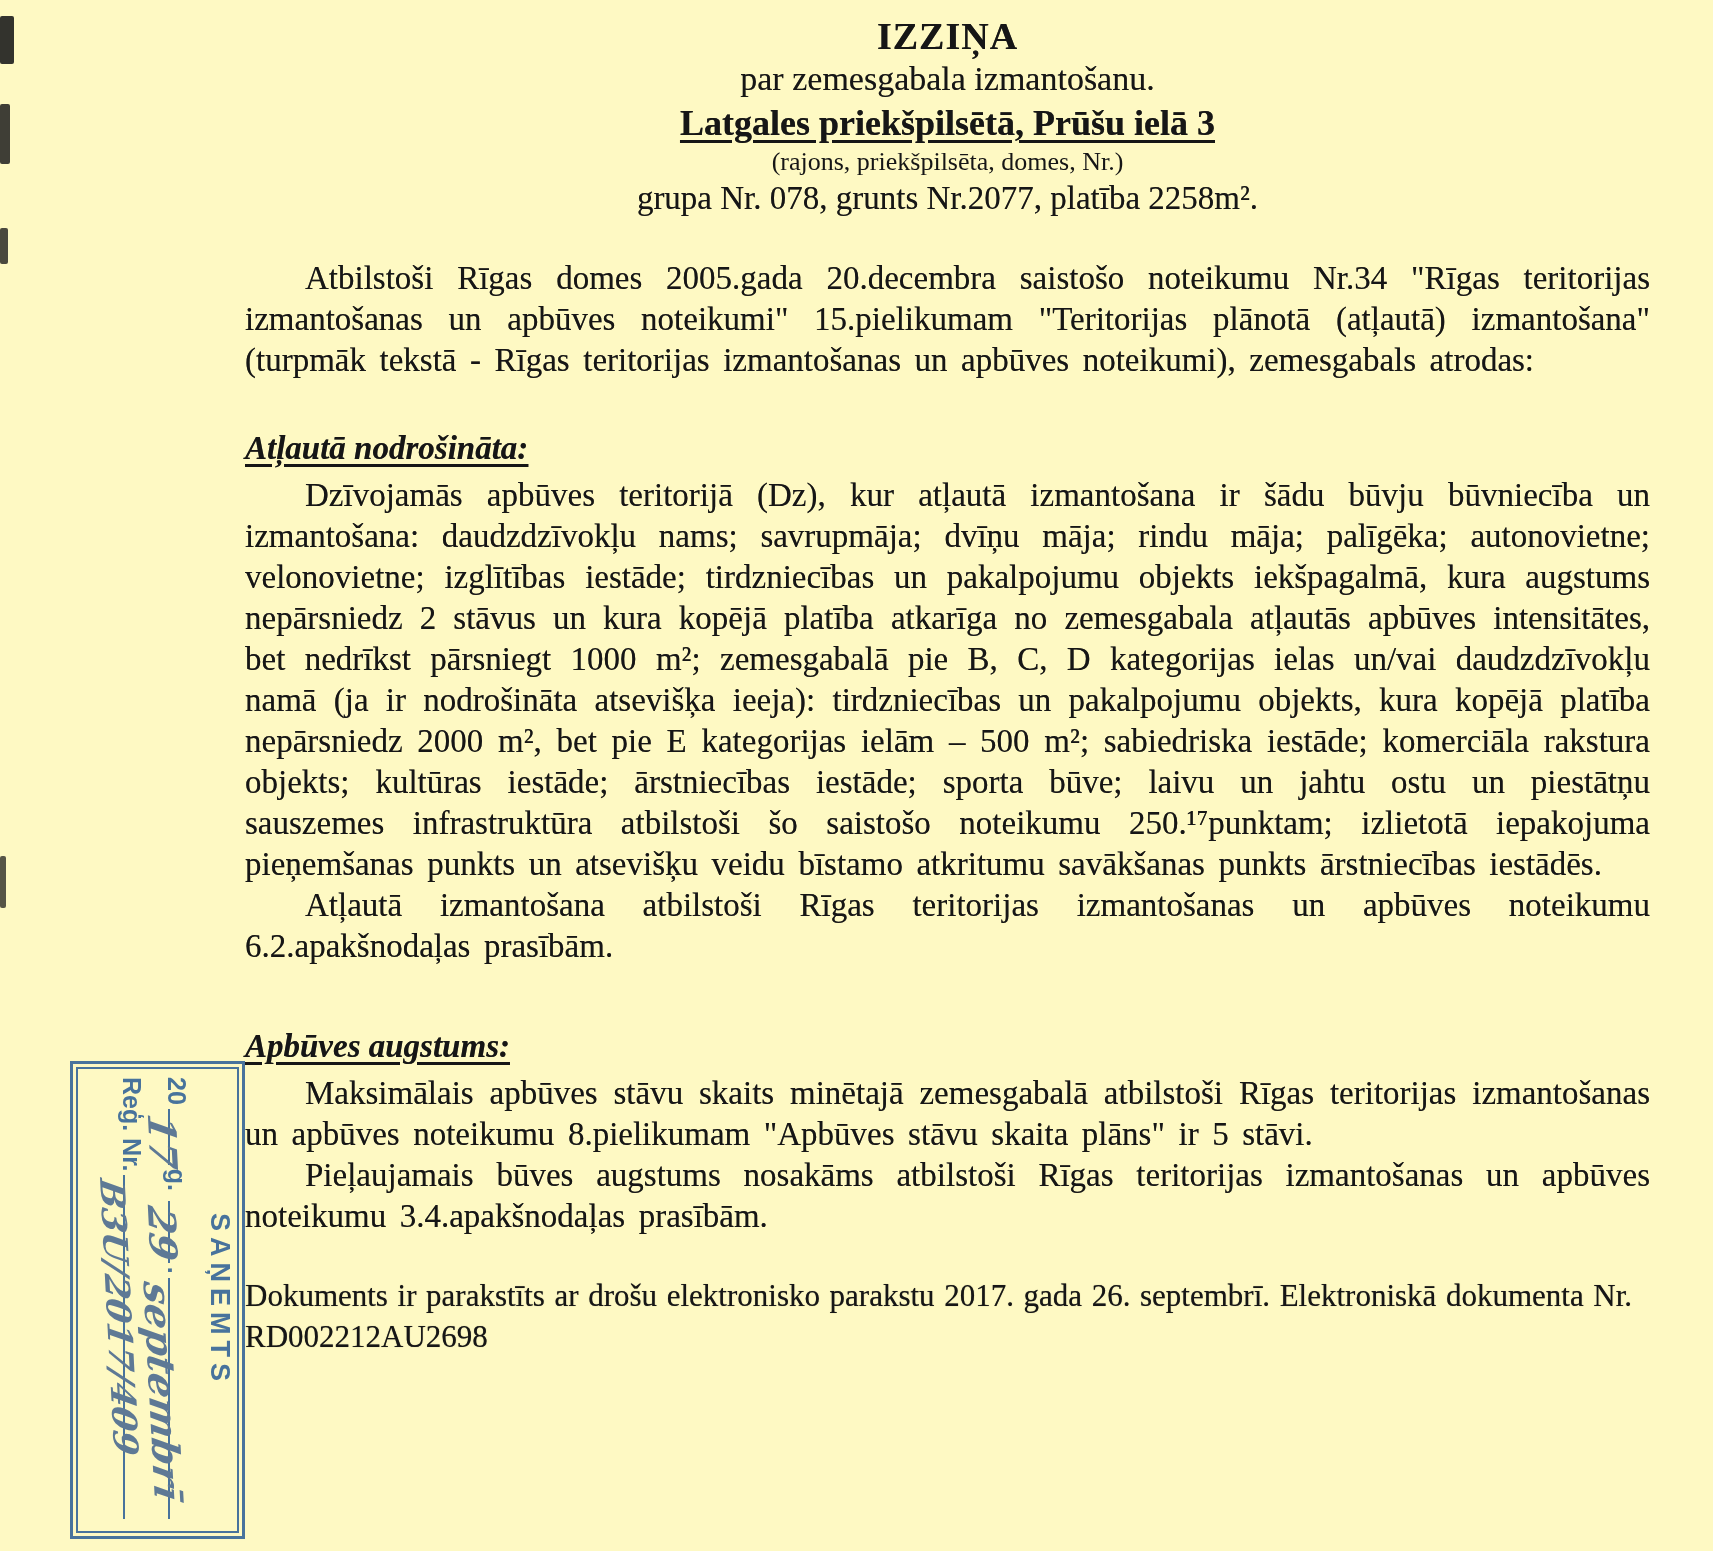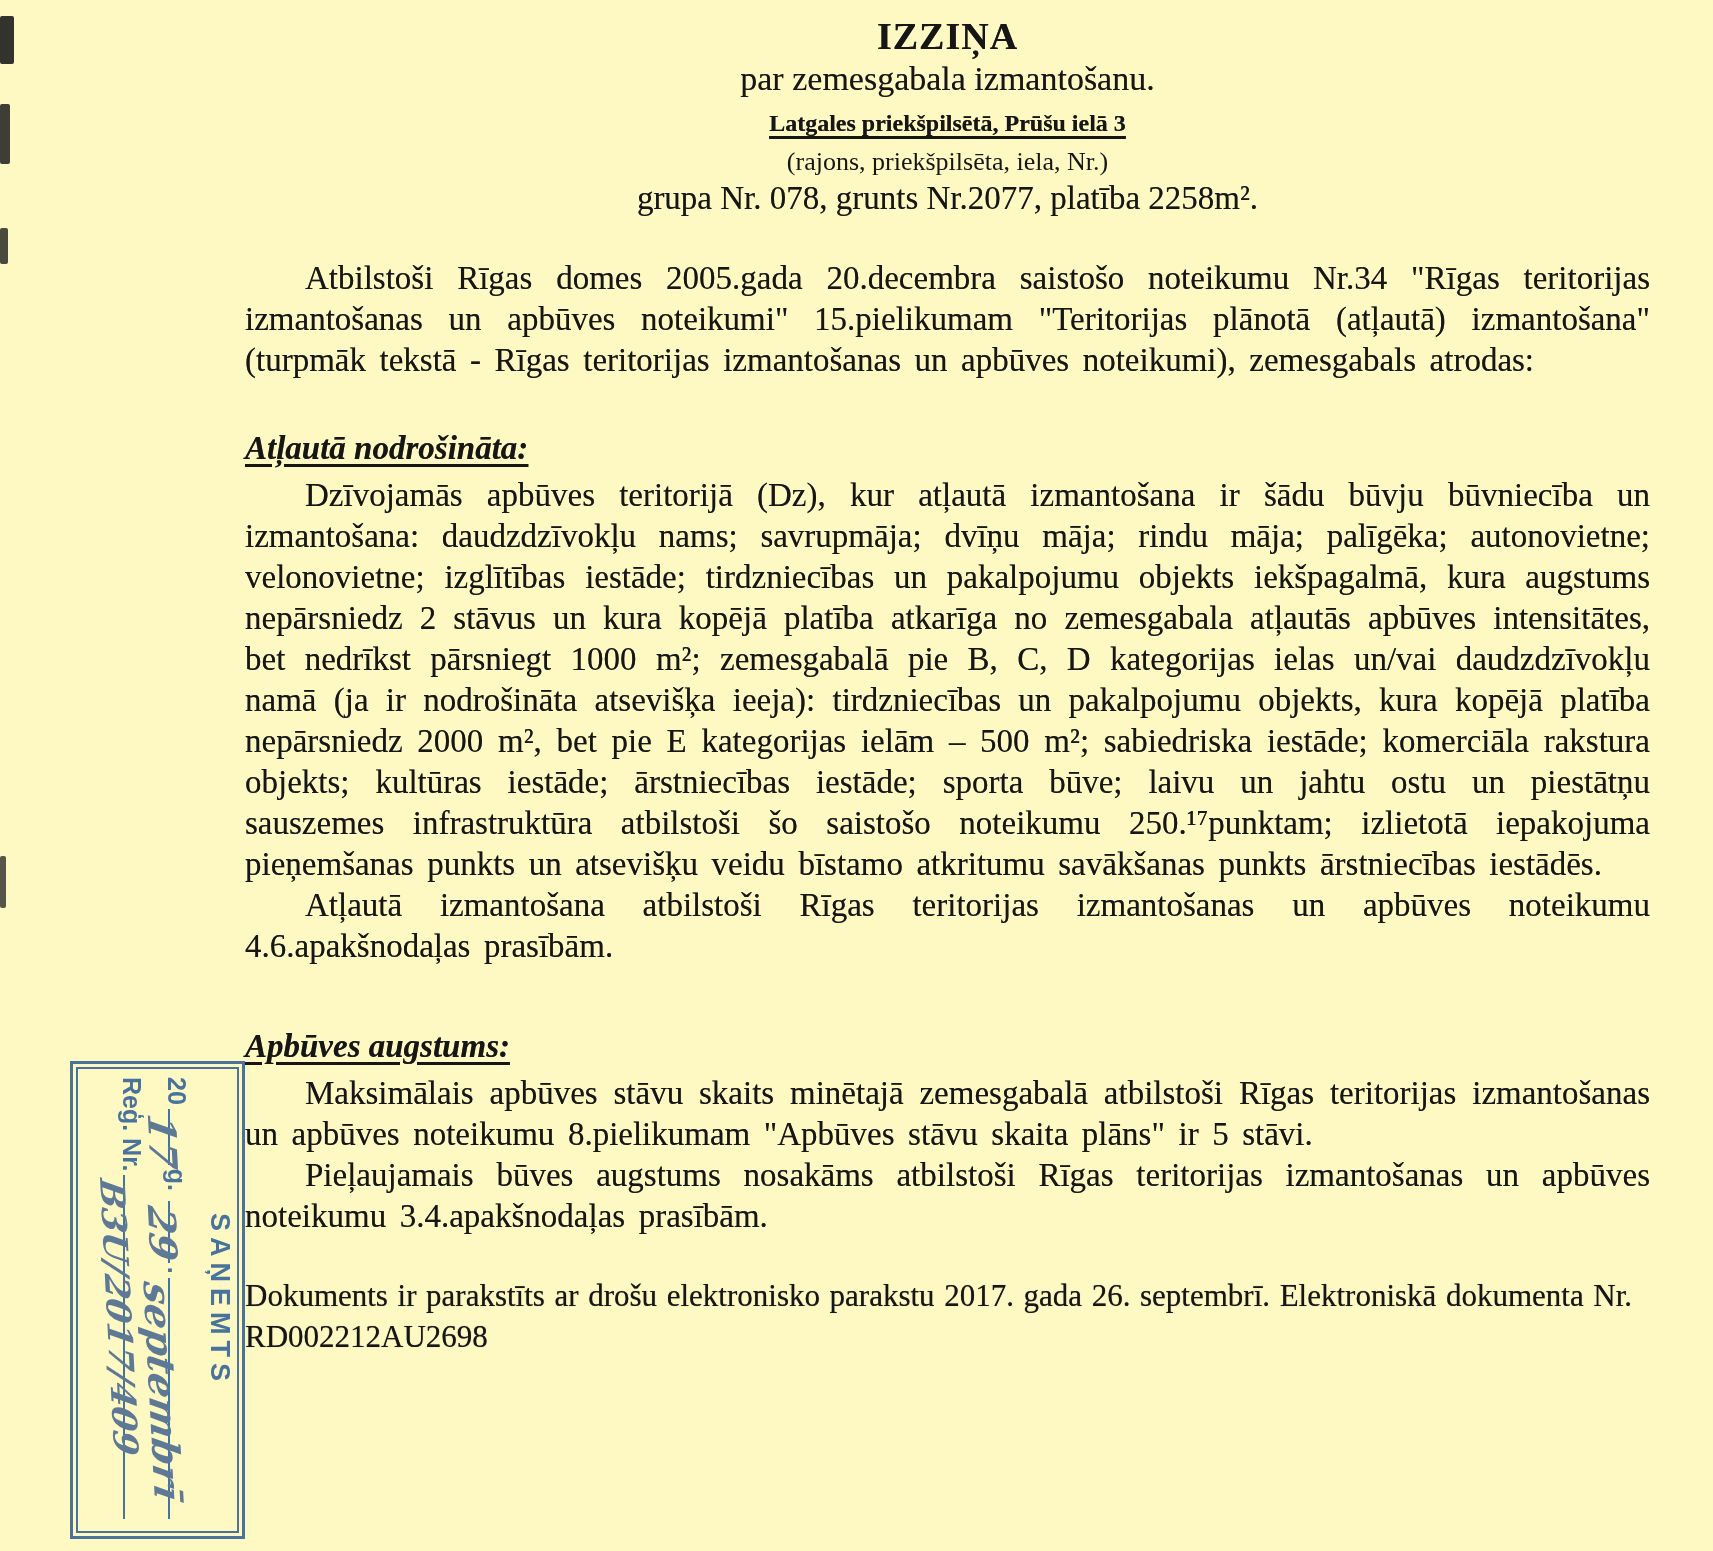--- a/index.html
+++ b/index.html
@@ -20,21 +20,21 @@
   .content{
     position:absolute;left:245px;top:14px;width:1405px;
   }
   .center{text-align:center;}
   .doc-title{
     font-size:38px;font-weight:bold;line-height:44px;letter-spacing:1px;
     text-shadow:0 0 .6px rgba(0,0,0,.65);
   }
   .doc-subtitle{font-size:34px;line-height:42px;text-shadow:0 0 .5px rgba(0,0,0,.5);}
   .doc-address{
-    font-size:24px;font-weight:bold;line-height:46px;
+    font-size:36px;font-weight:bold;line-height:46px;
     text-decoration:underline;text-underline-offset:5px;text-decoration-thickness:3px;
     text-shadow:0 0 .6px rgba(0,0,0,.65);
   }
   .doc-address-caption{font-size:26px;line-height:32px;}
   .doc-plot{font-size:33px;line-height:40px;text-shadow:0 0 .5px rgba(0,0,0,.5);}
   p.body-par{
     font-size:33px;line-height:41px;
     text-align:justify;text-indent:60px;word-spacing:.16em;
     text-shadow:0 0 .6px rgba(0,0,0,.55);
   }
@@ -123,31 +123,31 @@
   <div class="artifact a4"></div>
 
   <div class="content">
 
     <div class="center doc-title">IZZIŅA</div>
 
     <div class="center doc-subtitle">par zemesgabala izmantošanu.</div>
 
     <div class="center doc-address">Latgales priekšpilsētā, Prūšu ielā 3</div>
 
-    <div class="center doc-address-caption">(rajons, priekšpilsēta, iela, Nr.)</div>
+    <div class="center doc-address-caption">(rajons, priekšpilsēta, domes, Nr.)</div>
 
     <div class="center doc-plot">grupa Nr. 078, grunts Nr.2077, platība 2258m².</div>
 
     <p class="body-par intro">Atbilstoši Rīgas domes 2005.gada 20.decembra saistošo noteikumu Nr.34 "Rīgas teritorijas izmantošanas un apbūves noteikumi" 15.pielikumam "Teritorijas plānotā (atļautā) izmantošana" (turpmāk tekstā - Rīgas teritorijas izmantošanas un apbūves noteikumi), zemesgabals atrodas:</p>
 
     <div class="section-heading h1">Atļautā nodrošināta:</div>
 
     <p class="body-par">Dzīvojamās apbūves teritorijā (Dz), kur atļautā izmantošana ir šādu būvju būvniecība un izmantošana: daudzdzīvokļu nams; savrupmāja; dvīņu māja; rindu māja; palīgēka; autonovietne; velonovietne; izglītības iestāde; tirdzniecības un pakalpojumu objekts iekšpagalmā, kura augstums nepārsniedz 2 stāvus un kura kopējā platība atkarīga no zemesgabala atļautās apbūves intensitātes, bet nedrīkst pārsniegt 1000 m²; zemesgabalā pie B, C, D kategorijas ielas un/vai daudzdzīvokļu namā (ja ir nodrošināta atsevišķa ieeja): tirdzniecības un pakalpojumu objekts, kura kopējā platība nepārsniedz 2000 m², bet pie E kategorijas ielām – 500 m²; sabiedriska iestāde; komerciāla rakstura objekts; kultūras iestāde; ārstniecības iestāde; sporta būve; laivu un jahtu ostu un piestātņu sauszemes infrastruktūra atbilstoši šo saistošo noteikumu 250.¹⁷punktam; izlietotā iepakojuma pieņemšanas punkts un atsevišķu veidu bīstamo atkritumu savākšanas punkts ārstniecības iestādēs.</p>
 
-    <p class="body-par">Atļautā izmantošana atbilstoši Rīgas teritorijas izmantošanas un apbūves noteikumu 4.6.apakšnodaļas prasībām.</p>
+    <p class="body-par">Atļautā izmantošana atbilstoši Rīgas teritorijas izmantošanas un apbūves noteikumu 6.2.apakšnodaļas prasībām.</p>
 
     <div class="section-heading h2">Apbūves augstums:</div>
 
     <p class="body-par">Maksimālais apbūves stāvu skaits minētajā zemesgabalā atbilstoši Rīgas teritorijas izmantošanas un apbūves noteikumu 8.pielikumam "Apbūves stāvu skaita plāns" ir 5 stāvi.</p>
 
     <p class="body-par">Pieļaujamais būves augstums nosakāms atbilstoši Rīgas teritorijas izmantošanas un apbūves noteikumu 3.4.apakšnodaļas prasībām.</p>
 
     <p class="footer-par">Dokuments ir parakstīts ar drošu elektronisko parakstu 2017. gada 26. septembrī. Elektroniskā dokumenta Nr. RD002212AU2698</p>
 
   </div>

